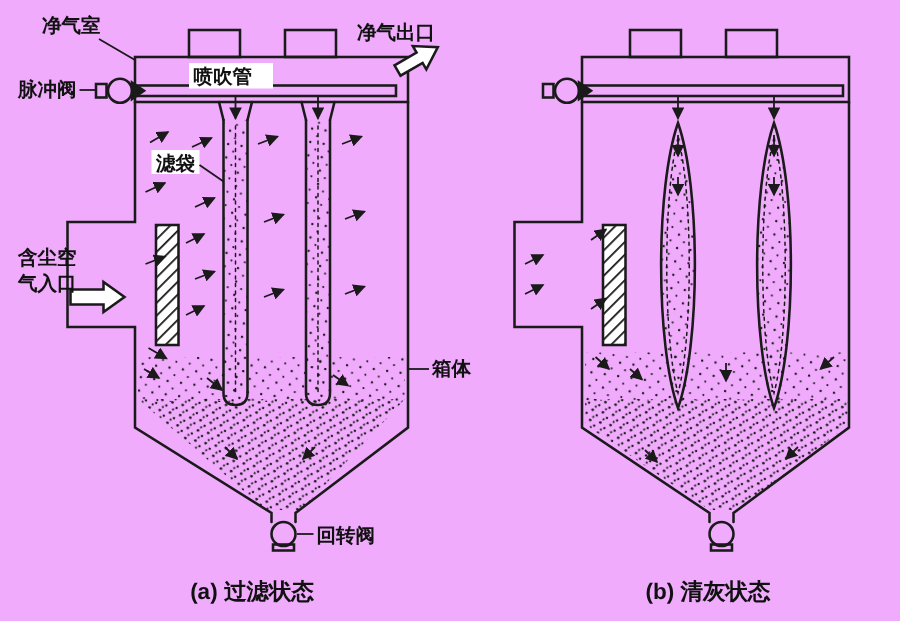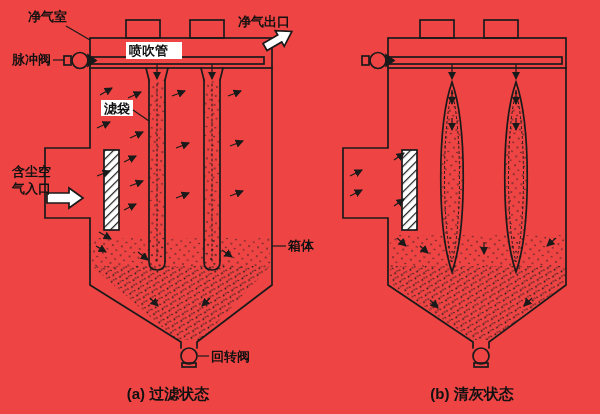--- a/index.html
+++ b/index.html
@@ -1,16 +1,16 @@
 <!DOCTYPE html>
 <html><head>
 <meta charset="utf-8">
 <style>
   html,body{margin:0;padding:0;background:#fff;}
-  .stage{position:relative;width:600px;height:414px;background:#ef4444;overflow:hidden;
+  .stage{position:relative;width:600px;height:414px;background:#f0abfc;overflow:hidden;
          font-family:"Liberation Sans","DejaVu Sans",sans-serif;}
   svg{display:block;}
   .lbl{font-family:"Liberation Sans","DejaVu Sans",sans-serif;font-weight:bold;font-size:13px;fill:#111;}
   .cap{font-family:"Liberation Sans","DejaVu Sans",sans-serif;font-weight:bold;font-size:15px;fill:#111;}
 </style>
 </head>
 <body>
 
 <div class="stage">
 <svg width="600" height="414" viewBox="0 0 600 414">

